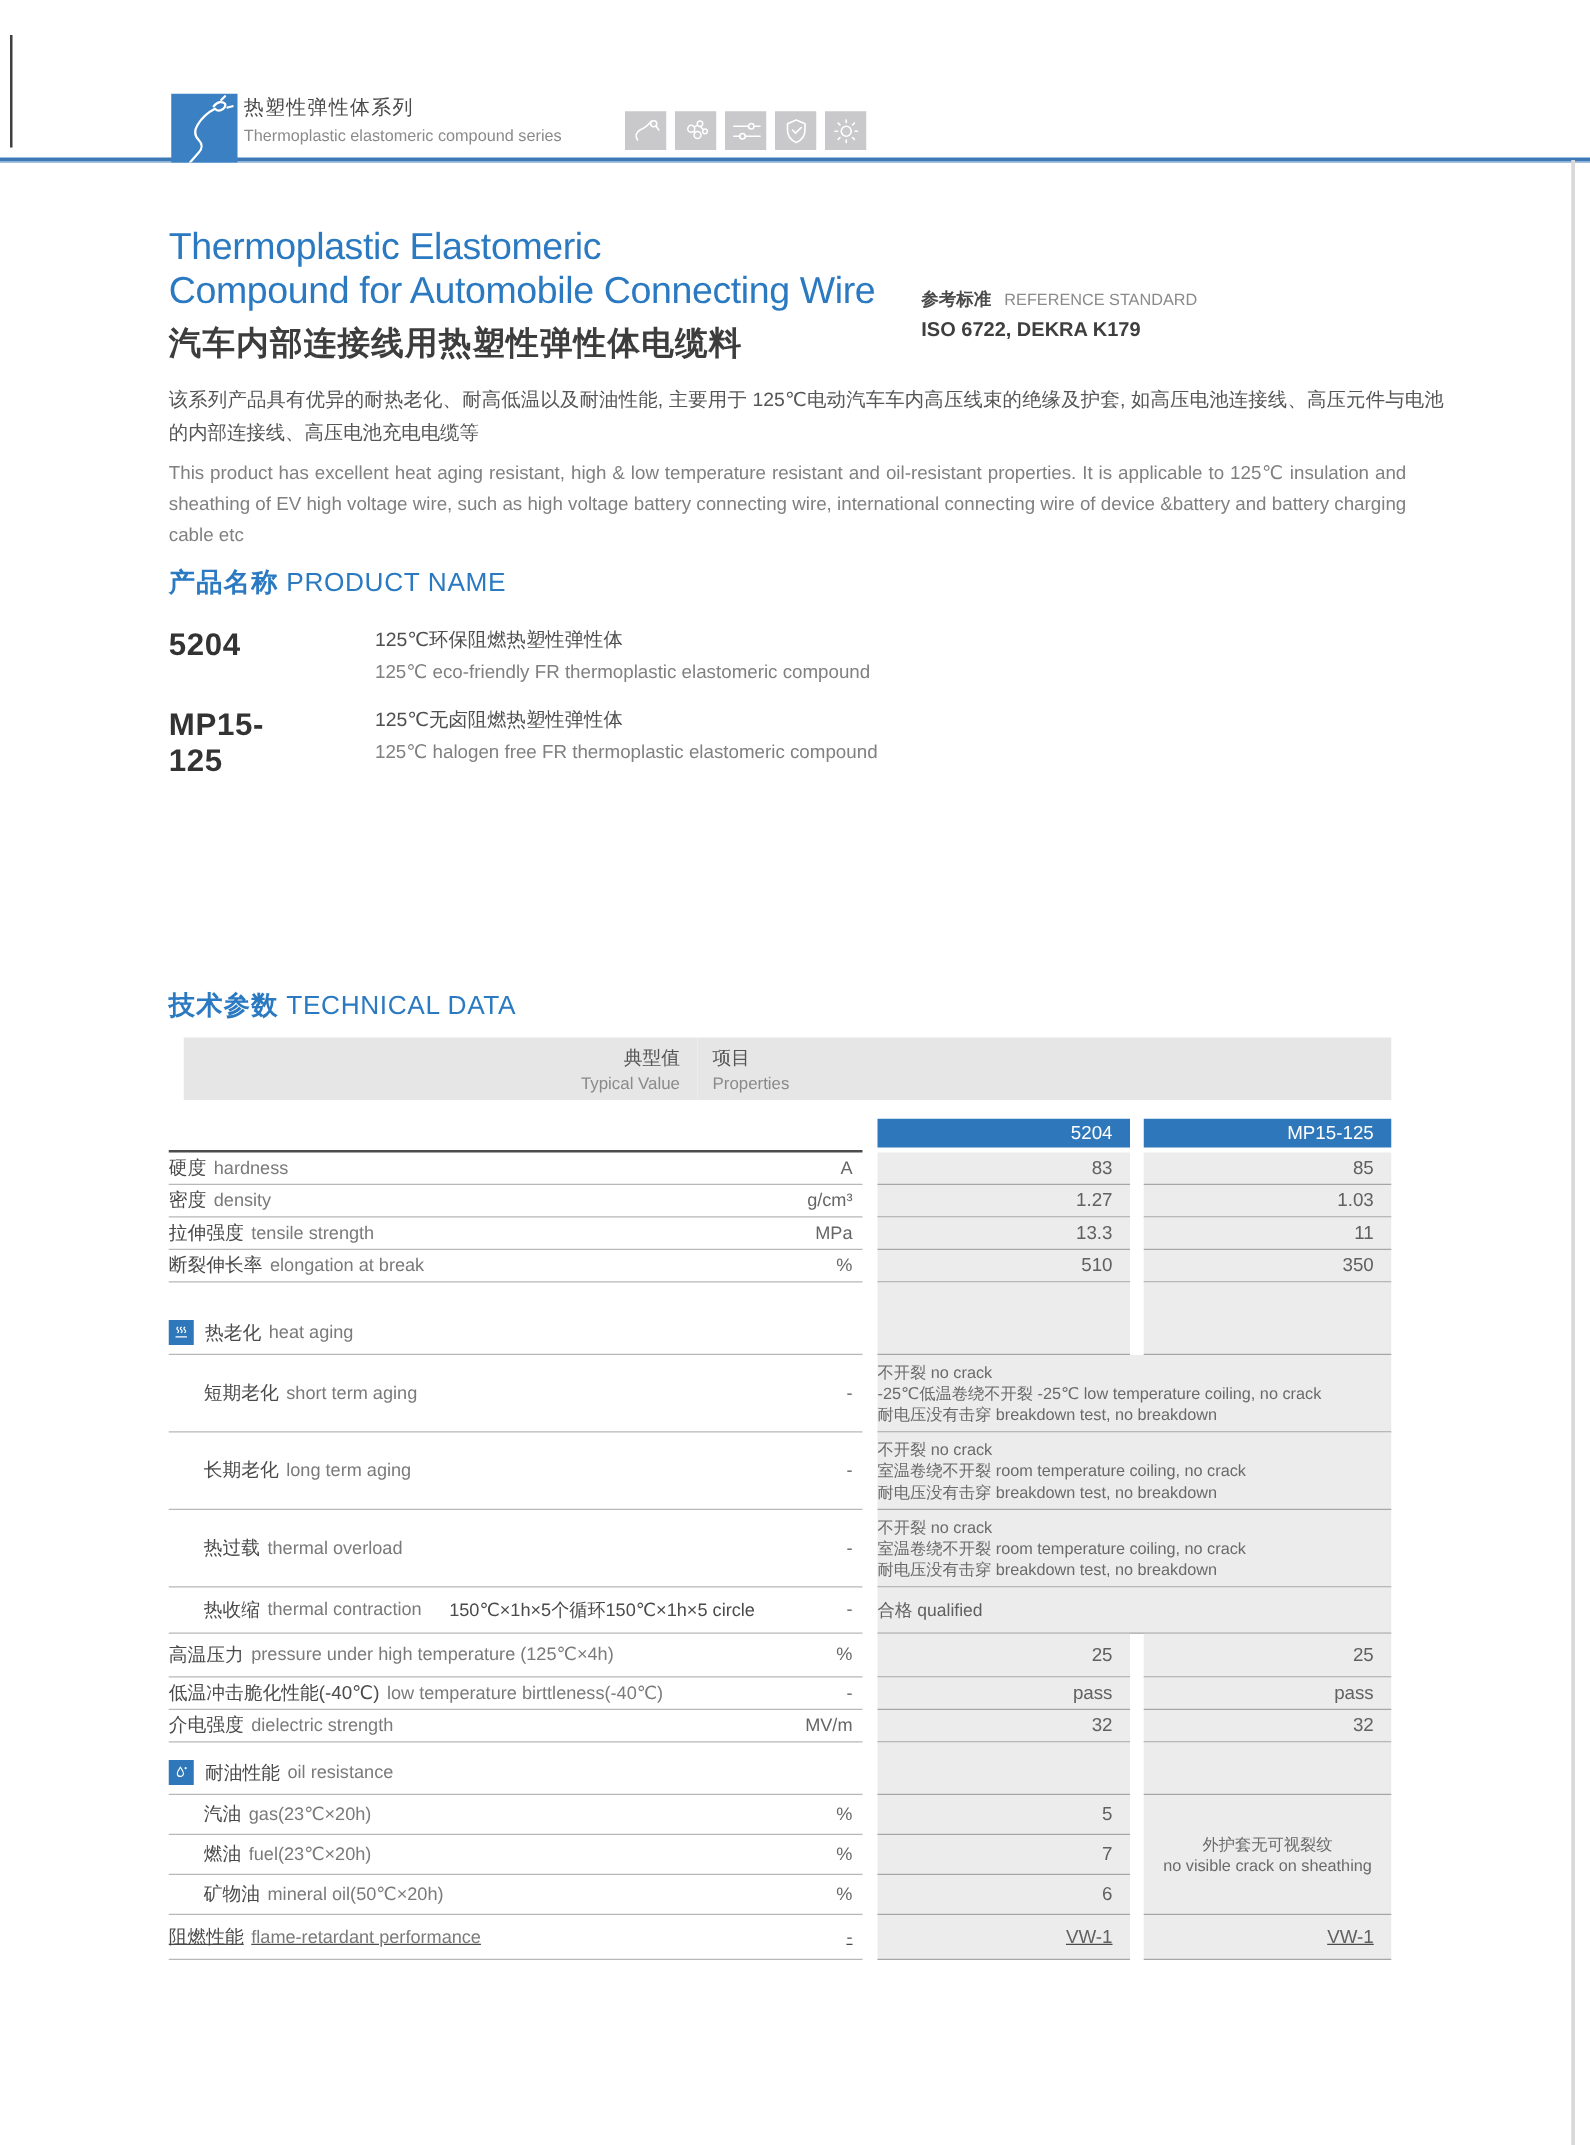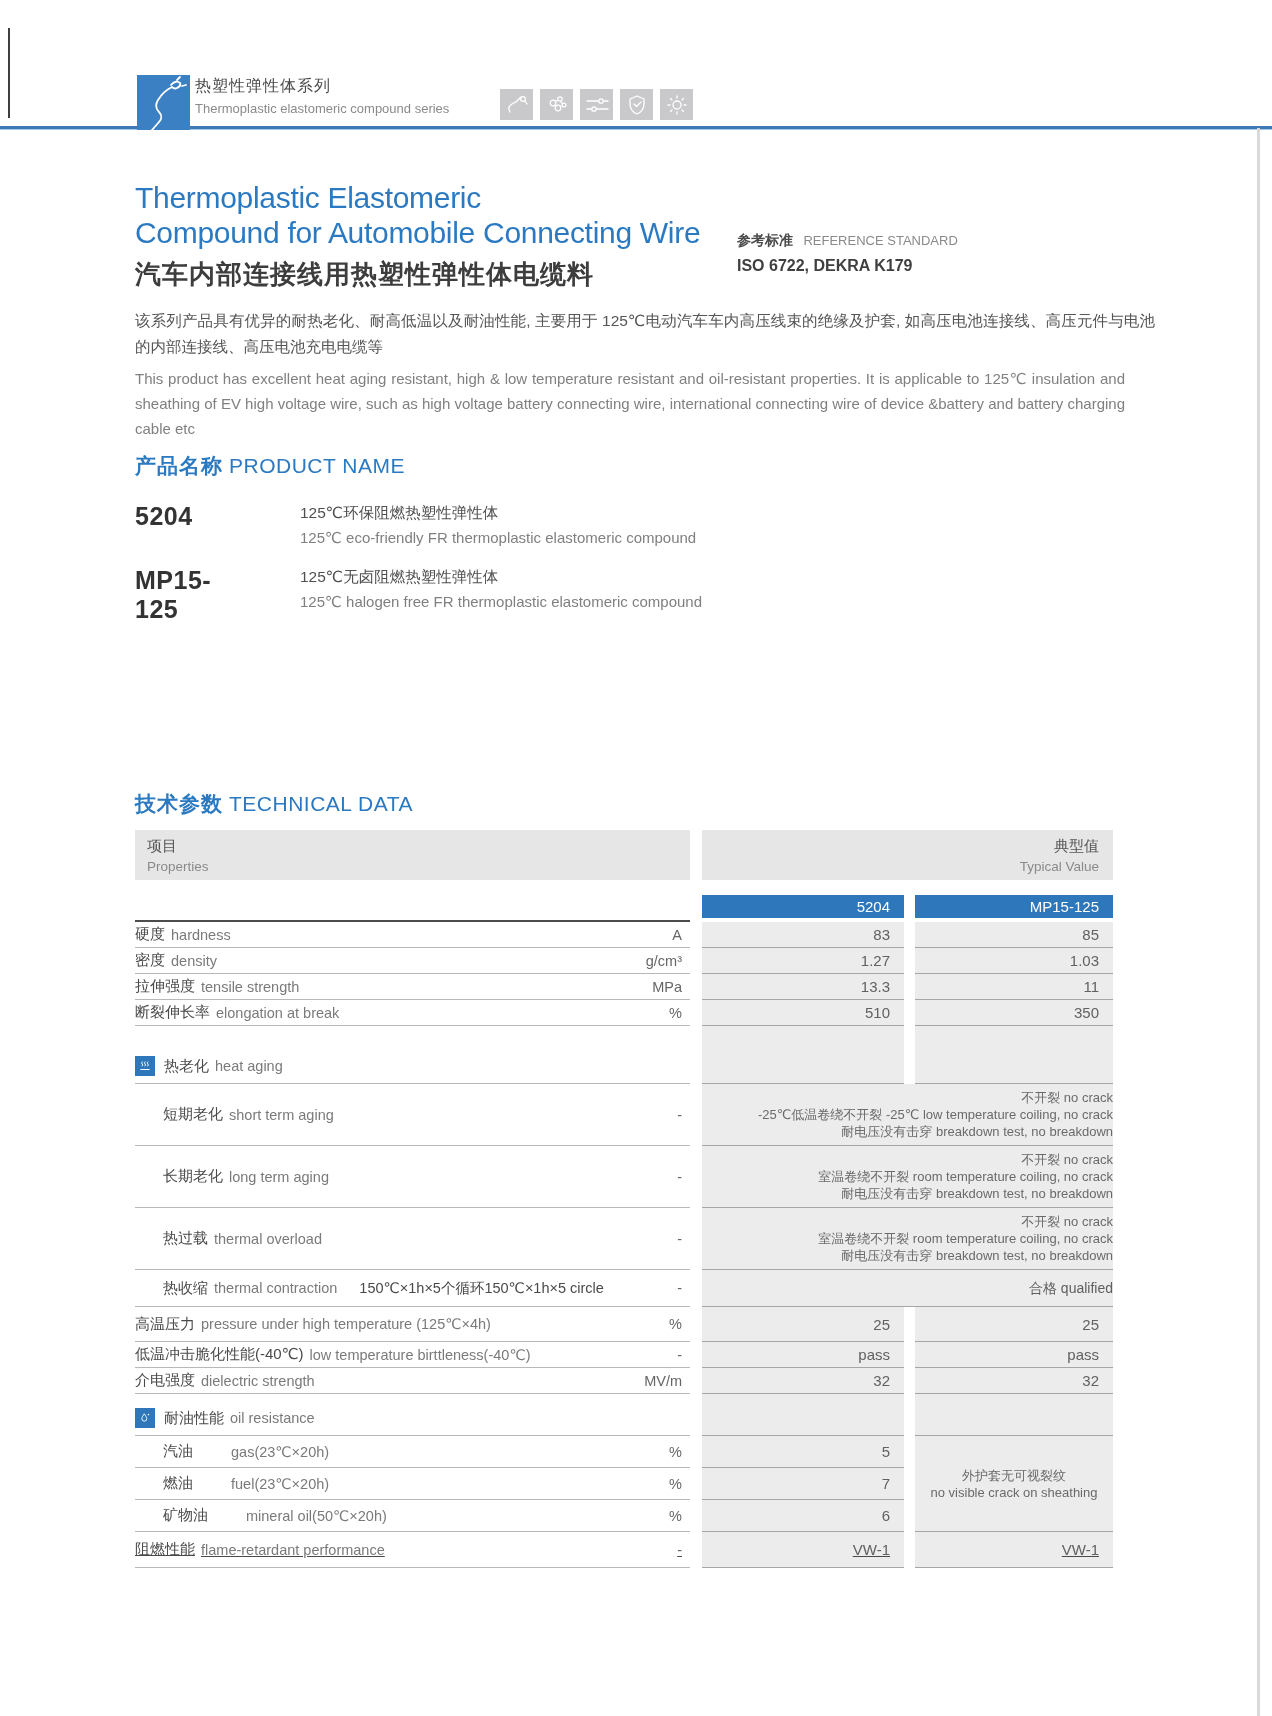--- a/index.html
+++ b/index.html
@@ -59,24 +59,24 @@
   .p .cn{font-size:15px;color:#4a4a4a;}
   .p .en{font-size:14.5px;color:#7a7a7a;margin-left:6px;}
   .p .extra{font-size:14.5px;color:#4a4a4a;margin-left:22px;}
   .p .unit{font-size:14.5px;color:#666;margin-left:auto;padding-right:8px;}
   .p.ind{padding-left:28px;}
   .cell{box-sizing:border-box;background:#ececec;border-bottom:1px solid #a6a6a6;
         display:flex;align-items:center;justify-content:flex-end;padding-right:14px;
         font-size:15px;color:#616161;}
   .g1{width:202px;margin-left:12px;} .g2{width:198px;margin-left:11px;}
   .m{box-sizing:border-box;width:411px;margin-left:12px;background:#ececec;border-bottom:1px solid #a6a6a6;
-     display:flex;flex-direction:column;align-items:flex-end;justify-content:center;
+     display:flex;flex-direction:column;align-items:flex-start;justify-content:center;
      font-size:13px;line-height:17px;color:#6a6a6a;text-align:center;}
   .m.single{font-size:14px;color:#5f5f5f;}
-  .h26{height:26px;} .h32{height:32px;gap:32px;} .h35{height:35px;}
+  .h26{height:26px;} .h32{height:32px;} .h35{height:35px;}
   .h36{height:36px;text-decoration:underline;} .h37{height:37px;} .h42{height:42px;text-align:right;} .h58{height:58px;} .h62{height:62px;}
   .band .p{align-items:flex-end;padding-bottom:7px;}
   .band .p .label{display:flex;align-items:center;}
   .sec-ic{width:20px;height:20px;background:#2e77ba;display:inline-flex;align-items:center;justify-content:center;margin-right:9px;}
   .oilgroup{display:flex;}
   .oil-left{width:769px;}
   .orow{display:flex;}
   .oil-right{box-sizing:border-box;width:198px;margin-left:11px;height:96px;background:#ececec;border-bottom:1px solid #a6a6a6;
      display:flex;flex-direction:column;align-items:center;justify-content:center;
      font-size:13px;line-height:17px;color:#6a6a6a;text-align:center;}
@@ -181,27 +181,27 @@
     </div>
   </div>
 
   <div class="sec-head td-head">
     <span class="cn">技术参数</span><span class="en">TECHNICAL DATA</span>
   </div>
 
   <div class="table">
 
     <div class="thead">
+      <div class="th-box th-right">
+        <div class="th-cn">典型值</div>
+        <div class="th-en">Typical Value</div>
+      </div>
       <div class="th-box th-left">
         <div class="th-cn">项目</div>
         <div class="th-en">Properties</div>
-      </div>
-      <div class="th-box th-right">
-        <div class="th-cn">典型值</div>
-        <div class="th-en">Typical Value</div>
       </div>
     </div>
 
     <div class="colheads">
       <div class="sp"></div>
       <div class="ch c1">5204</div>
       <div class="ch c2">MP15-125</div>
     </div>
     <div class="darkline"></div>
 

